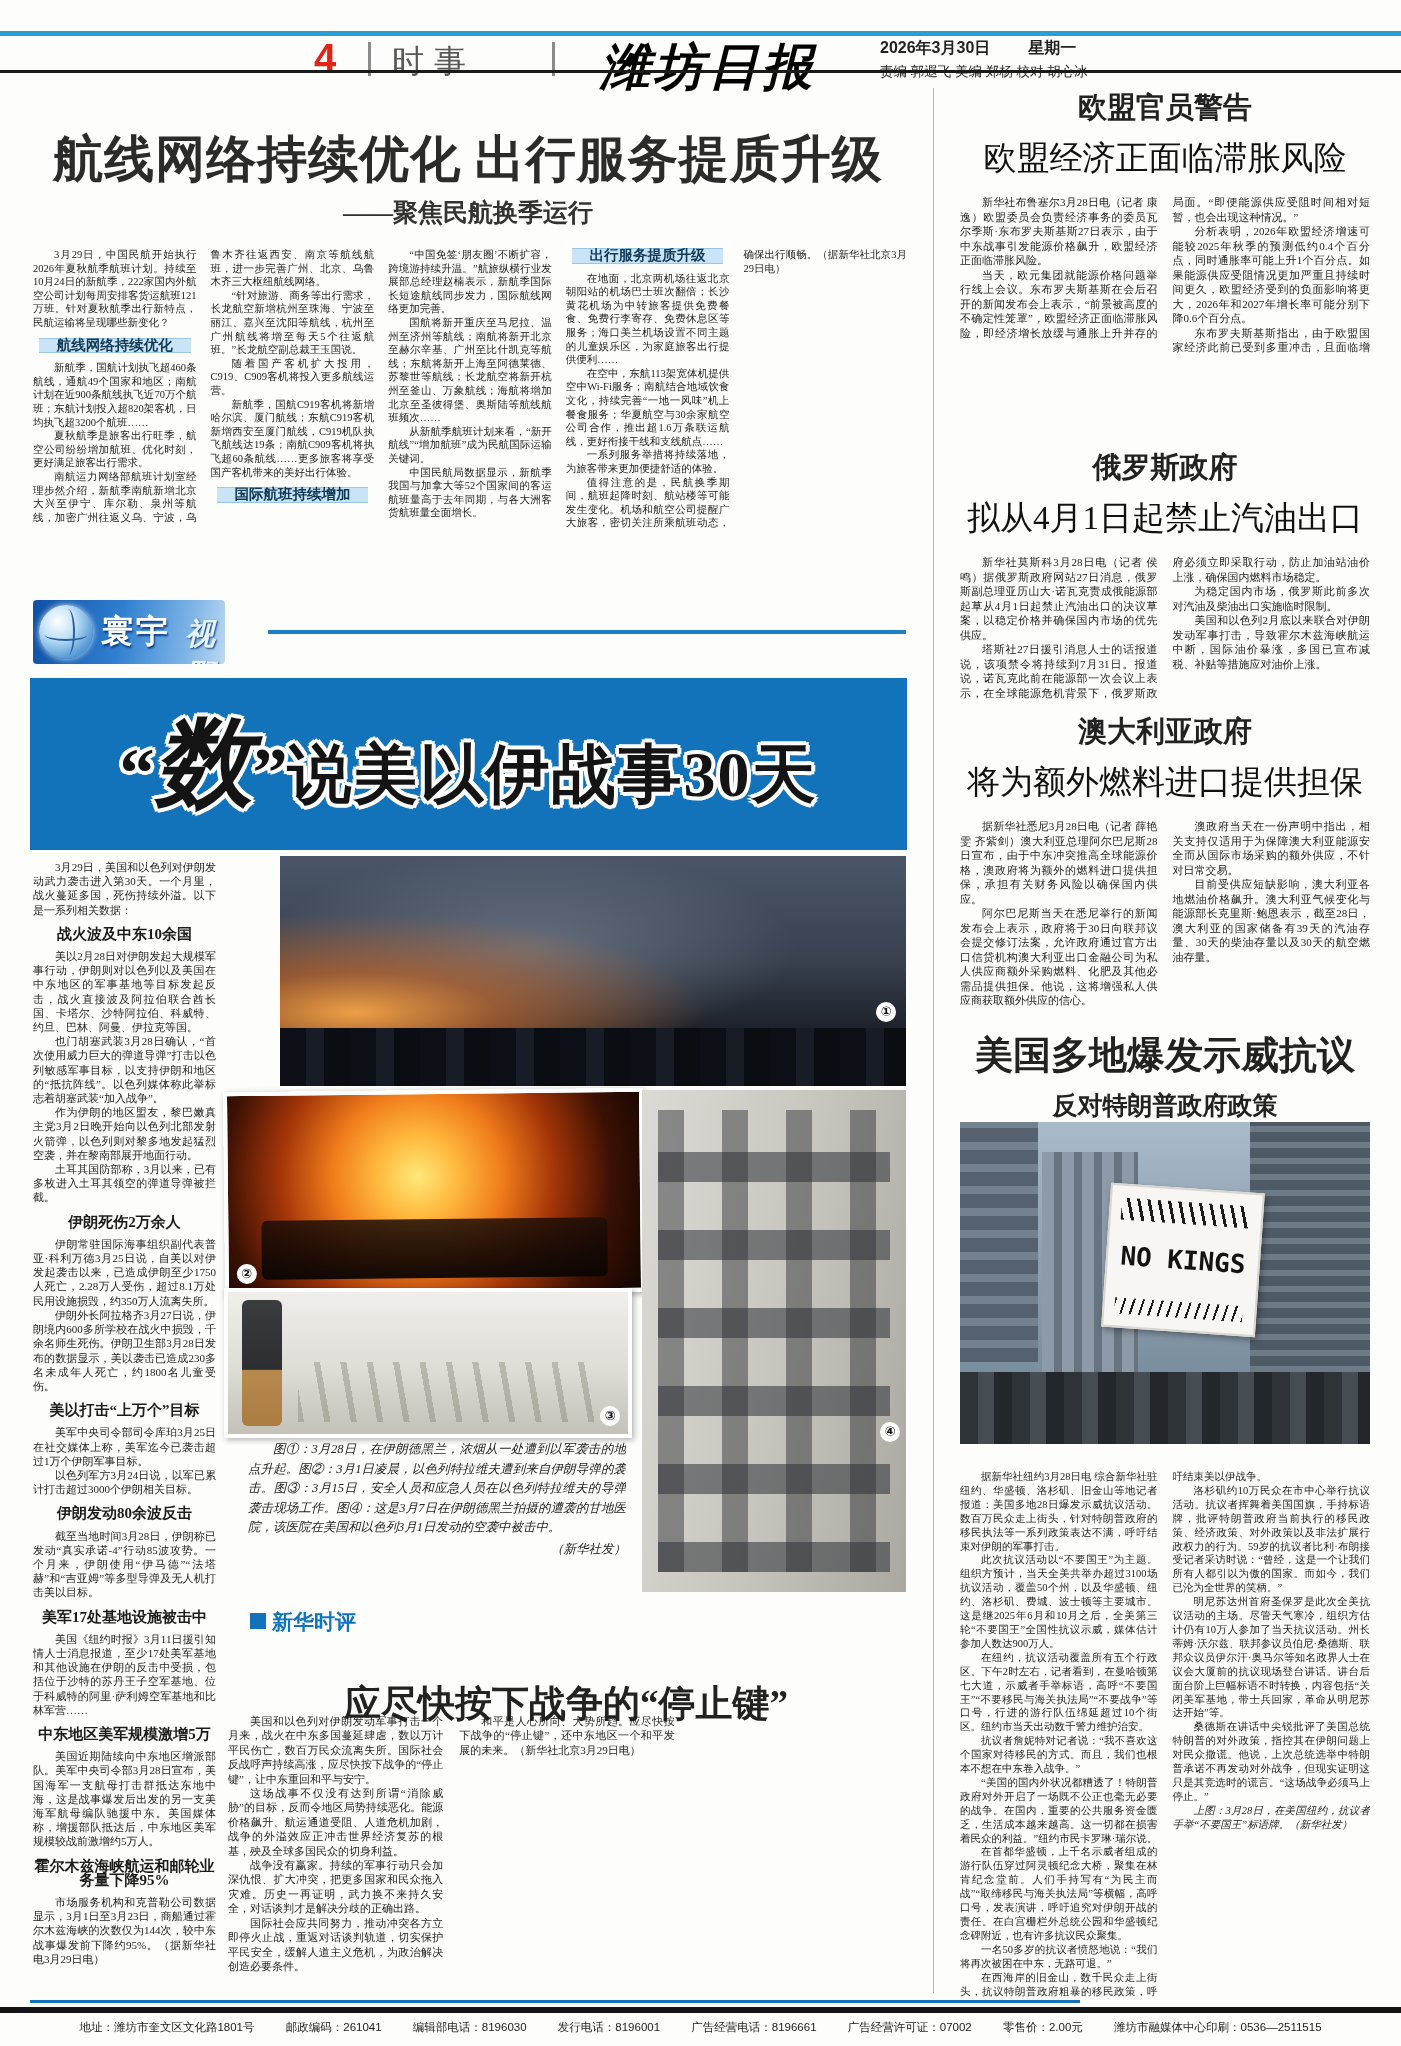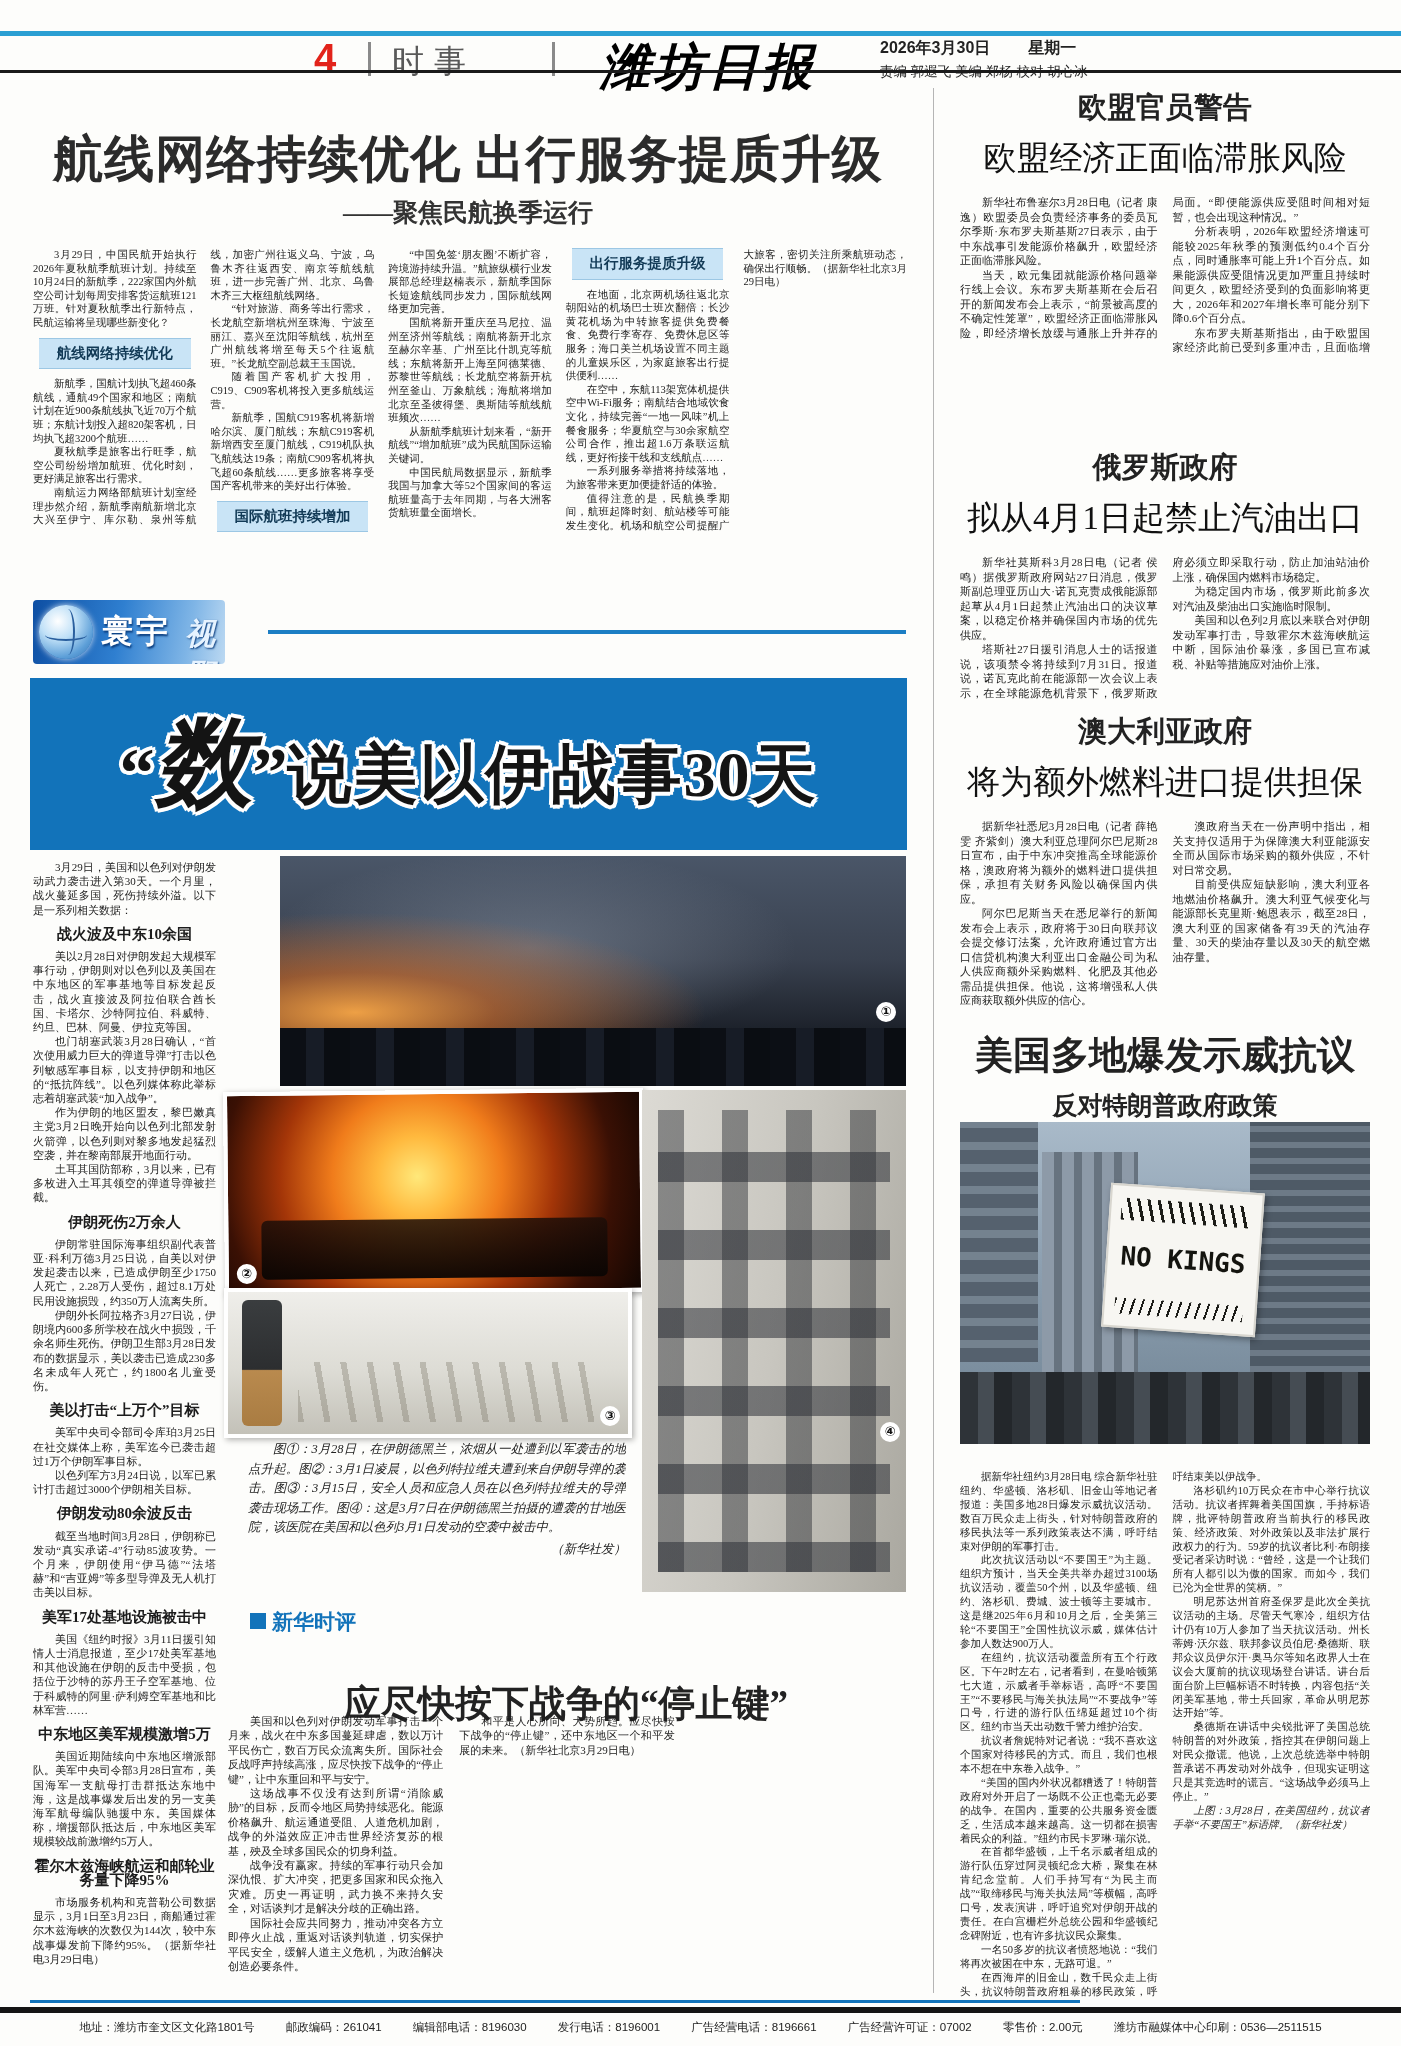--- a/index.html
+++ b/index.html
@@ -17,21 +17,21 @@
             color:#000000;letter-spacing:4px;}
   .mh-dateblock{position:absolute;left:880px;top:-2px;width:420px;font-family:"Liberation Sans","DejaVu Sans",sans-serif;}
   .mh-date{font-size:16px;font-weight:bold;color:#222;}
   .mh-week{margin-left:38px;}
   .mh-staff{font-size:13.5px;color:#222;margin-top:4px;}
   .blackrule{position:absolute;left:0;top:70px;width:1401px;height:3px;background:#1a1a1a;}
   
   .np-p{margin:0;text-indent:2em;text-align:justify;}
   .flow{column-fill:auto;overflow:hidden;}
   .boxhead{background:#c9e4f6;text-align:center;font-weight:bold;font-size:14.5px;color:#123a56;
-           padding:8px 0;margin:8px 6px;text-indent:0;border-top:1px solid #9cc7e4;border-bottom:1px solid #9cc7e4;
+           padding:0 0;margin:8px 6px;text-indent:0;border-top:1px solid #9cc7e4;border-bottom:1px solid #9cc7e4;
            break-inside:avoid;}
   .subhead{font-weight:bold;font-size:15px;text-align:center;margin:10px 0 8px 0;text-indent:0;break-inside:avoid;}
   
   .lead-headline{position:absolute;left:30px;top:92px;width:876px;text-align:center;
                  font-size:50px;font-weight:bold;color:#2b2b2b;letter-spacing:1px;}
   .lead-sub{position:absolute;left:30px;top:196px;width:876px;text-align:center;
             font-size:25px;font-weight:bold;color:#333;}
   .lead-body{position:absolute;left:33px;top:248px;width:874px;height:288px;
              column-count:5;column-gap:14px;font-size:10.5px;line-height:13.6px;}
   

